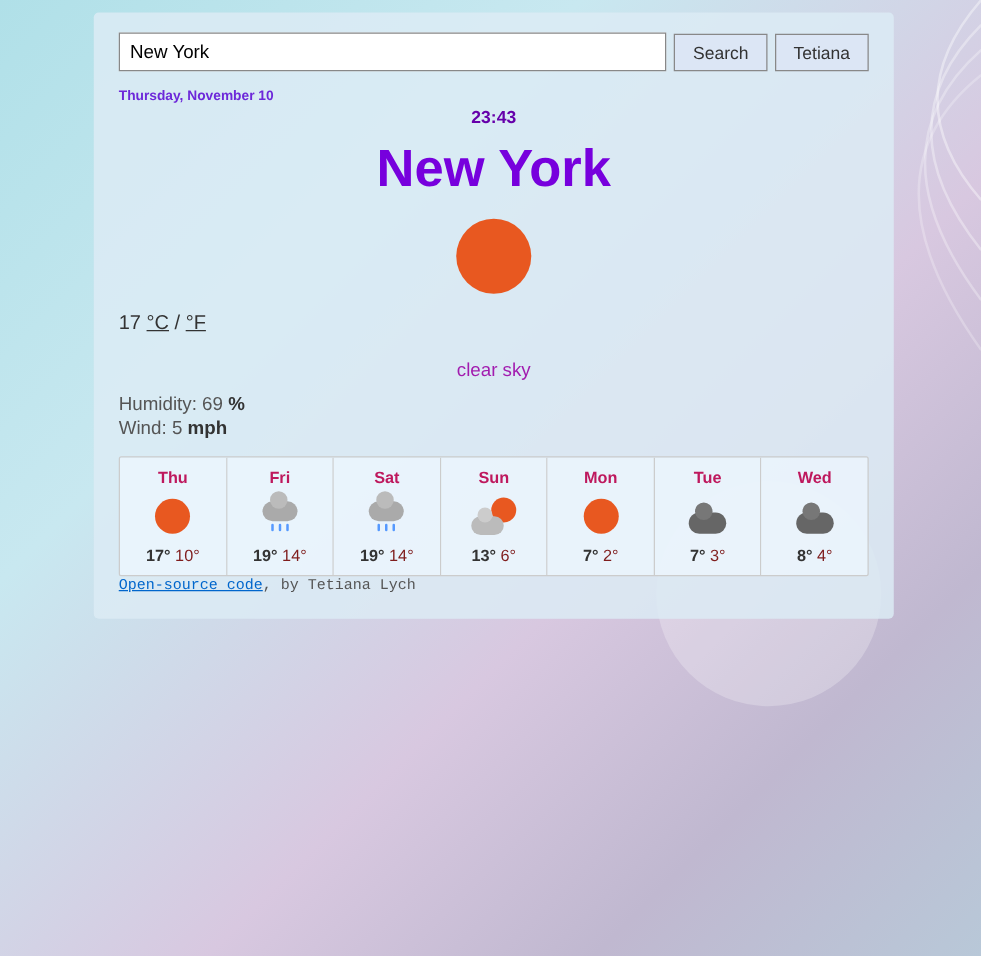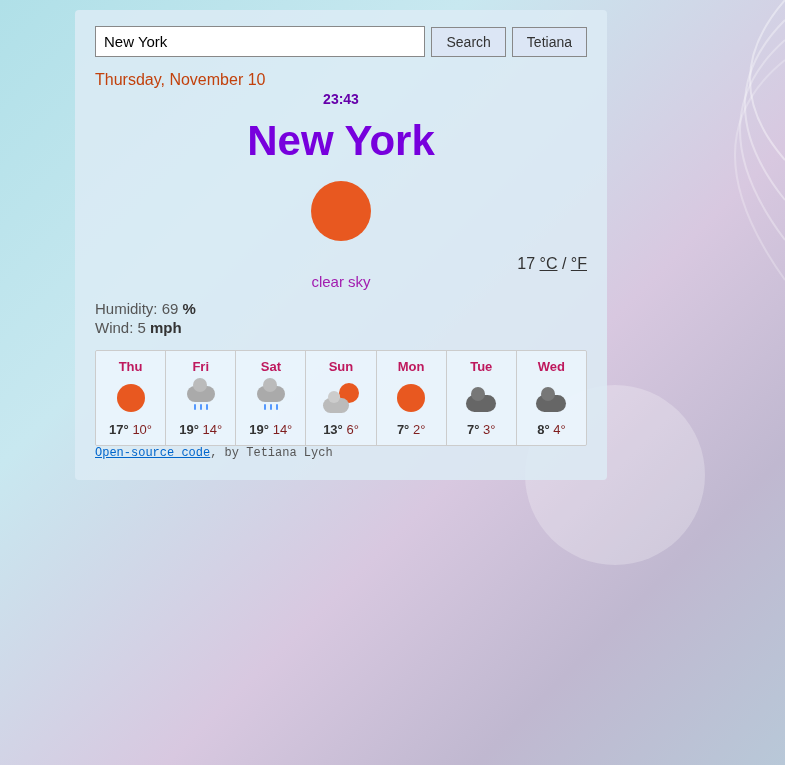--- a/index.html
+++ b/index.html
@@ -33,21 +33,21 @@
       background: rgba(255,255,255,0.25);
       border-radius: 50%;
       pointer-events: none;
       z-index: 0;
     }
 
     .app-container {
       position: absolute;
       top: 10px;
       left: 75px;
-      width: 532px;
+      width: 640px;
       background: rgba(220, 235, 245, 0.85);
       border-radius: 4px;
       padding: 16px 20px 20px;
       z-index: 1;
     }
 
     .search-row {
       display: flex;
       align-items: center;
       gap: 6px;
@@ -66,23 +66,23 @@
     .btn {
       padding: 6px 14px;
       font-size: 14px;
       border: 1px solid #888;
       background: rgba(220,230,245,0.9);
       cursor: pointer;
       color: #333;
     }
 
     .date-line {
-      color: #c2410c;
-      font-weight: normal;
-      font-size: 16px;
+      color: #6d28d9;
+      font-weight: bold;
+      font-size: 11px;
     }
 
     .time-line {
       color: #6600aa;
       font-weight: bold;
       font-size: 14px;
       margin-top: 2px;
       margin-bottom: 10px;
       text-align: center;
     }
@@ -102,24 +102,24 @@
 
     .sun-circle {
       display: inline-block;
       width: 60px;
       height: 60px;
       background: #e85820;
       border-radius: 50%;
     }
 
     .temp-line {
-      text-align: right;
+      text-align: left;
       font-size: 16px;
       color: #333;
-      margin-bottom: 0;
+      margin-bottom: 20px;
     }
 
     .temp-line a {
       color: #333;
       text-decoration: underline;
     }
 
     .condition-line {
       text-align: center;
       font-size: 15px;

